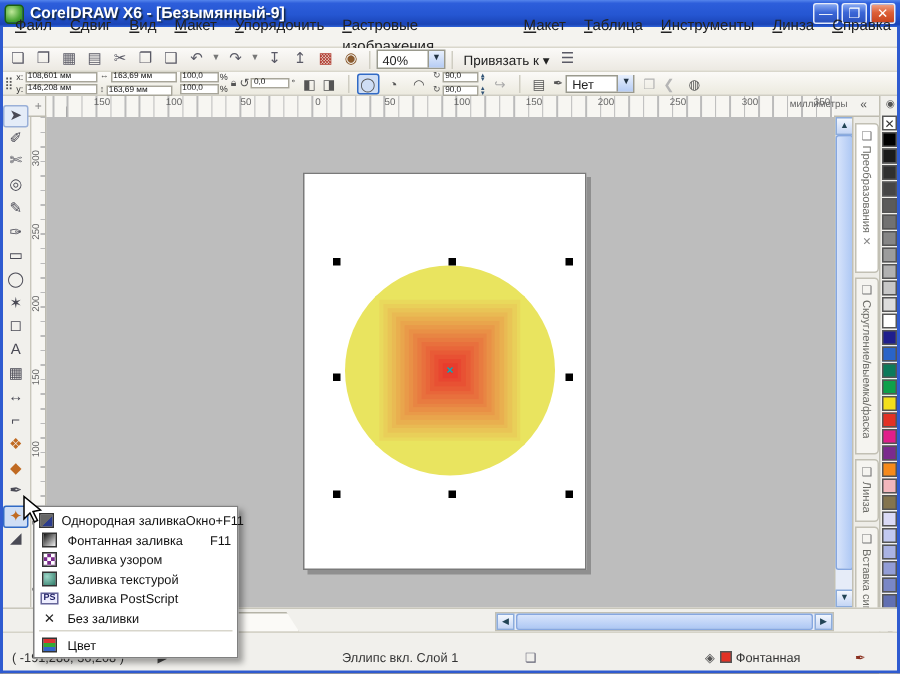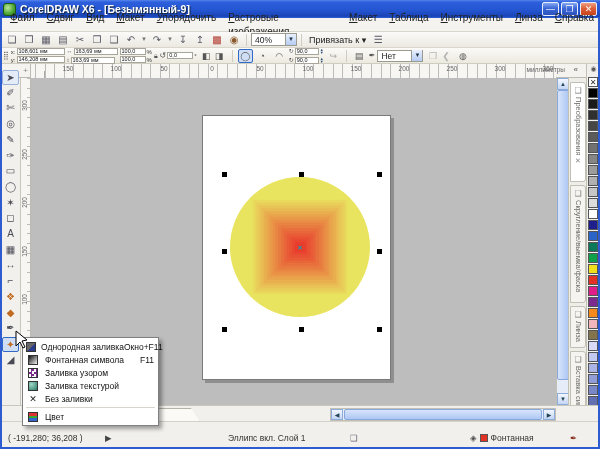--- a/index.html
+++ b/index.html
@@ -467,34 +467,40 @@
         <span class="fly-ic">
           <span class="ic-uniform"></span>
         </span>
         <span class="fly-lb">Однородная заливка</span>
         <span class="fly-sc">Окно+F11</span>
       </div>
       <div class="fly-item">
         <span class="fly-ic">
           <span class="ic-fountain"></span>
         </span>
-        <span class="fly-lb">Фонтанная символа</span>
+        <span class="fly-lb">Фонтанная заливка</span>
         <span class="fly-sc">F11</span>
       </div>
       <div class="fly-item">
         <span class="fly-ic">
           <span class="ic-pattern"></span>
         </span>
         <span class="fly-lb">Заливка узором</span>
       </div>
       <div class="fly-item">
         <span class="fly-ic">
           <span class="ic-texture"></span>
         </span>
         <span class="fly-lb">Заливка текстурой</span>
+      </div>
+      <div class="fly-item">
+        <span class="fly-ic">
+          <span class="ic-ps">PS</span>
+        </span>
+        <span class="fly-lb">Заливка PostScript</span>
       </div>
       <div class="fly-item">
         <span class="fly-ic">
           <span class="ic-none">✕</span>
         </span>
         <span class="fly-lb">Без заливки</span>
       </div>
       <div class="fly-sep"></div>
       <div class="fly-item">
         <span class="fly-ic">

